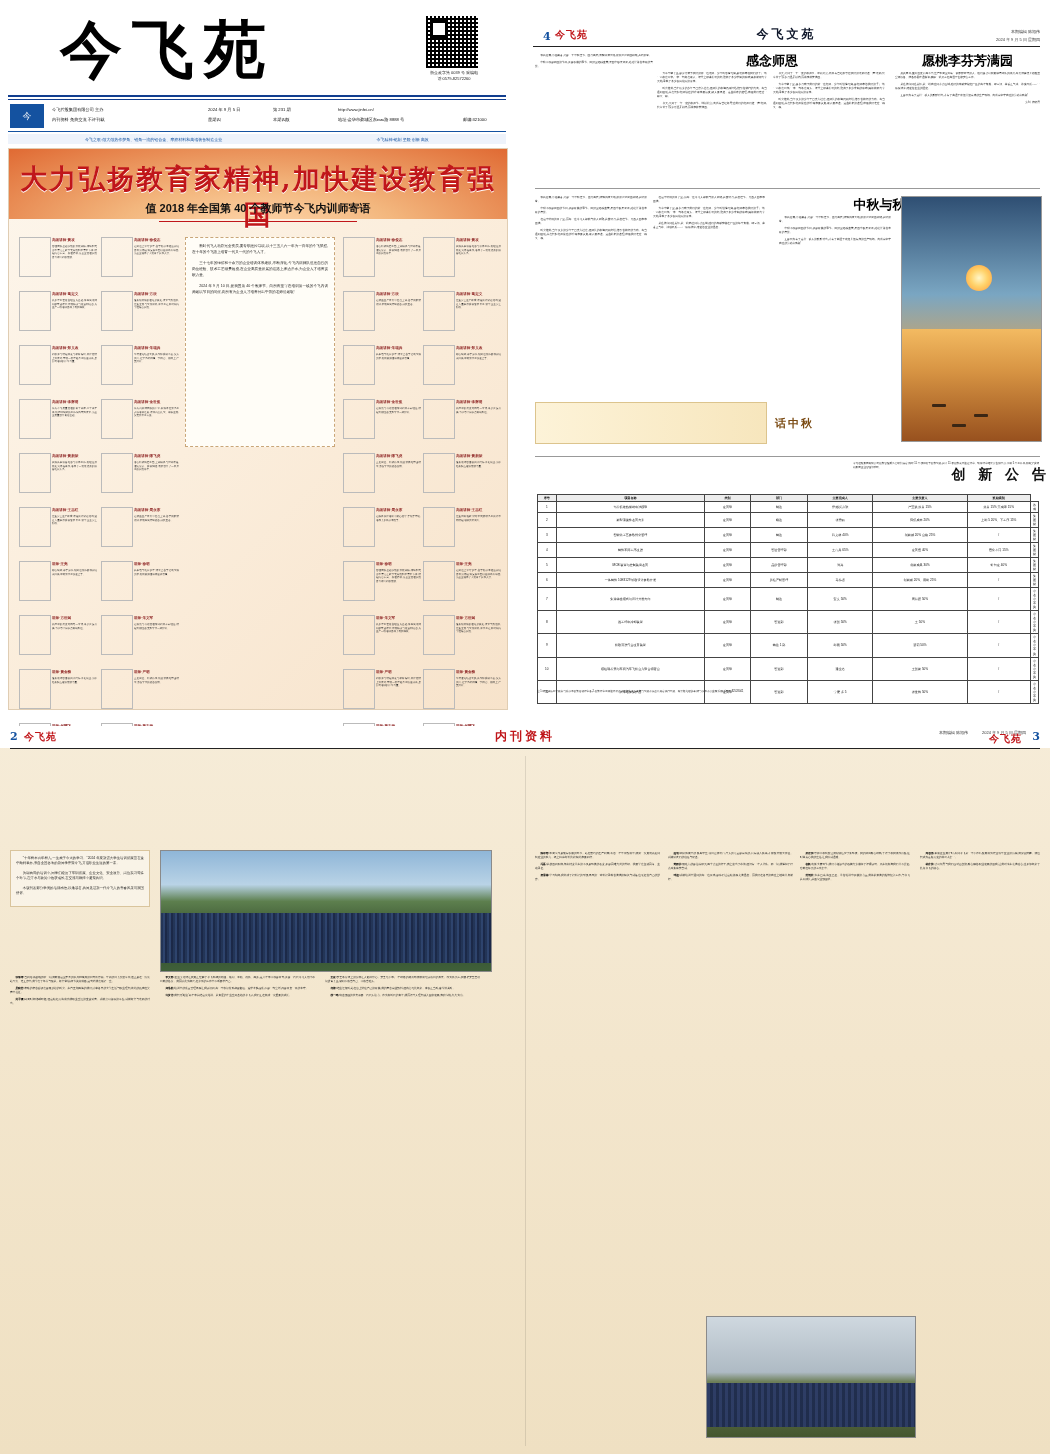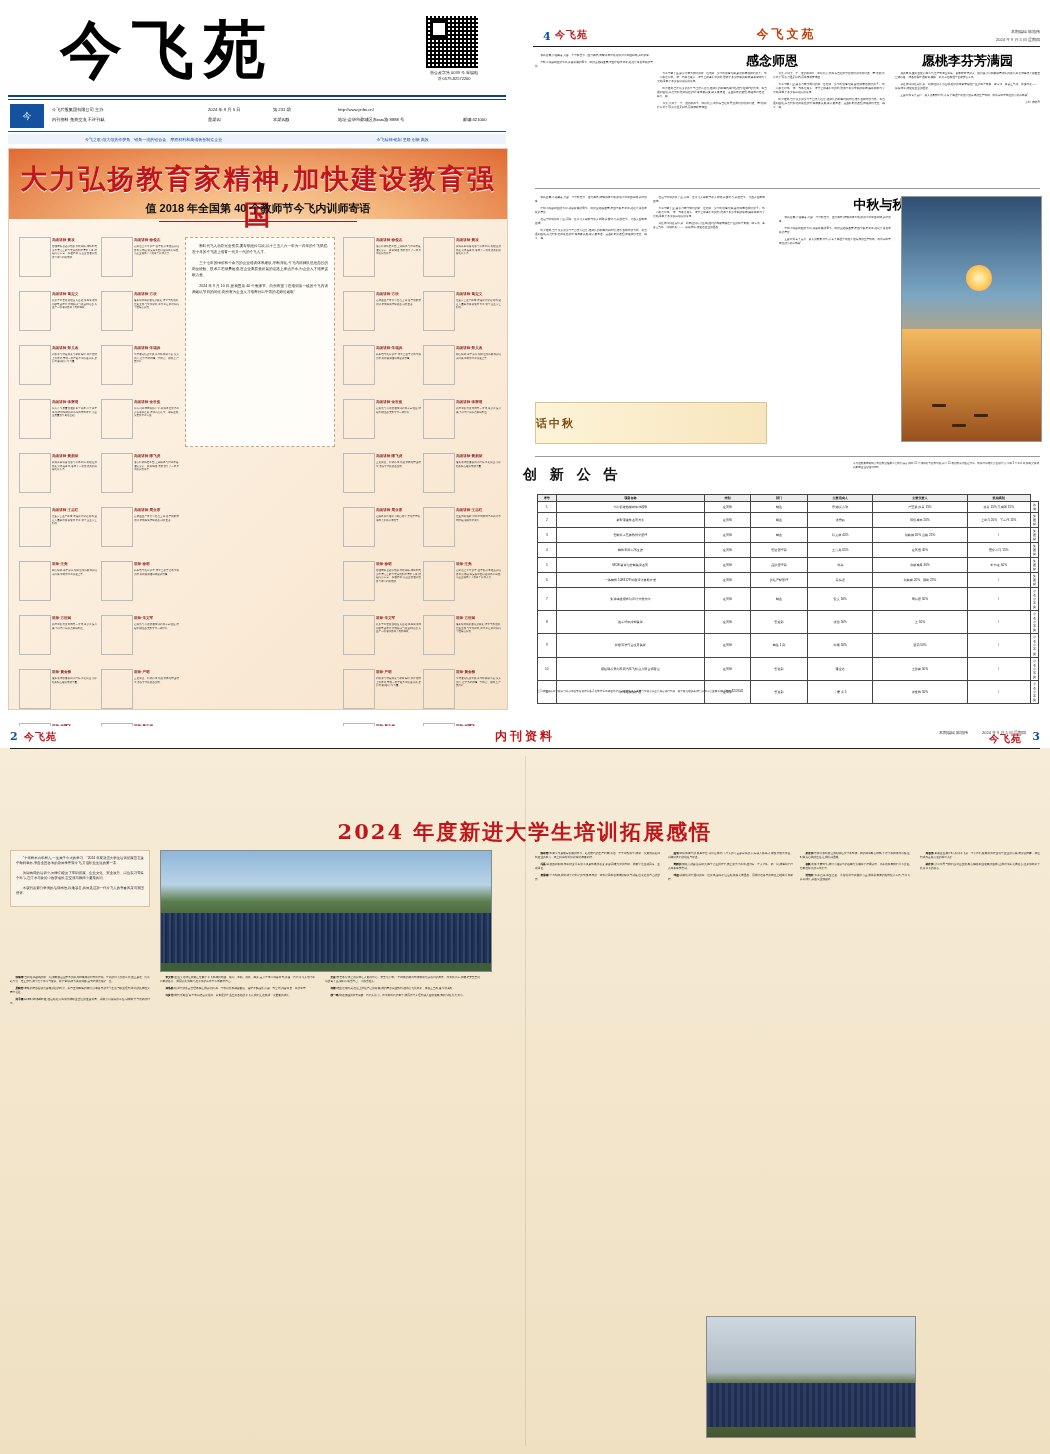--- a/index.html
+++ b/index.html
@@ -54,38 +54,38 @@
   .pitem .ph{position:absolute;left:0;top:0;width:30px;height:38px;border:1px solid #bbb;}
   .pitem .pname{position:absolute;left:33px;top:1px;font-size:3.6px;font-weight:700;color:#8a1d1d;}
   .pitem .ptext{position:absolute;left:33px;top:8px;width:45px;font-size:2.5px;line-height:1.4;color:#333;text-align:justify;}
 
   
   #p4{left:523px;top:0;width:527px;height:720px;background:#fff;}
   .p4head{position:absolute;left:10px;top:26px;width:507px;height:16px;}
   .pnum{font-family:"DejaVu Serif",serif;font-size:11px;font-weight:700;color:#1452a0;}
   .plogo{font-family:"DejaVu Serif",serif;font-size:10px;font-weight:700;color:#c0161a;letter-spacing:1px;}
   .p4headline{position:absolute;left:0;top:0;width:507px;text-align:center;font-family:Liberation Sans, sans-serif;
-      font-size:12px;font-weight:700;color:#c2410c;letter-spacing:3px;}
+      font-size:12px;font-weight:700;color:#0f172a;letter-spacing:3px;}
   .p4meta{position:absolute;right:0;top:3px;font-size:4px;color:#333;}
   .p4rule{position:absolute;left:10px;top:46px;width:507px;height:1px;background:#222;}
 
   .colhead{font-family:"DejaVu Serif",serif;font-weight:700;color:#000000;text-align:center;}
   .art-title-1{position:absolute;font-size:13px;}
   .photo{position:absolute;background:linear-gradient(180deg,#2f4f73 0%,#7aa6c2 40%,#e8a44c 72%,#b8621f 100%);border:1px solid #999;}
   .photo .sun{position:absolute;left:46%;top:28%;width:26px;height:26px;border-radius:50%;
       background:radial-gradient(circle,#fff6c9 0%,#ffd36b 45%,#ff9a3c 100%);}
   .photo .water{position:absolute;left:0;bottom:0;width:100%;height:46%;
       background:linear-gradient(180deg,rgba(255,190,90,.85),rgba(150,80,30,.95));}
   .photo .boat{position:absolute;width:14px;height:3px;background:#3a2614;border-radius:1px;}
 
   .midbanner{position:absolute;background:linear-gradient(90deg,#fdf3d8,#f7e6bd);border:1px solid #dcc48d;}
-  .midbanner .mbt{position:absolute;left:0;top:50%;transform:translateY(-50%);width:100%;text-align:left;
-      font-family:"DejaVu Serif",serif;font-size:11px;font-weight:700;color:#7a4a12;letter-spacing:2px;}
-
-  .notice-title{position:absolute;width:100%;text-align:left;font-family:"DejaVu Serif",serif;
+  .midbanner .mbt{position:absolute;left:0;top:50%;transform:translateY(-50%);width:100%;text-align:right;
+      font-family:"DejaVu Serif",serif;font-size:11px;font-weight:700;color:#7a4a12;letter-spacing:2px;padding-left:48px;}
+
+  .notice-title{position:absolute;width:100%;text-align:right;font-family:"DejaVu Serif",serif;
      font-size:14px;font-weight:700;letter-spacing:4px;color:#111;}
   table.ntab{position:absolute;border-collapse:collapse;font-size:3.1px;}
   table.ntab th,table.ntab td{border:.5px solid #444;padding:1px 2px;color:#111;text-align:center;line-height:1.3;}
   table.ntab th{background:#ececec;font-weight:700;}
   .red{color:#c0161a;}
 
   
   #p23{left:0;top:726px;width:1050px;height:728px;
       background:linear-gradient(180deg,#f6ecd8 0%,#f3e6cd 45%,#efe0c2 100%);}
   .p23top{position:absolute;left:0;top:0;width:1050px;height:22px;background:#fff;}
@@ -586,21 +586,20 @@
       <span class="plogo" style="position:absolute;left:24px;top:4px;">今飞苑</span>
       <div class="spreadhead">内刊资料</div>
       <span style="position:absolute;right:82px;top:4px;font-size:4px;color:#333;">本期编辑 陈旭伟</span>
       <span style="position:absolute;right:24px;top:4px;font-size:4px;color:#333;">2024 年 9 月 5 日  星期四</span>
       <span class="plogo" style="position:absolute;right:1038px;top:4px;"></span>
     </div>
     <span class="pnum" style="position:absolute;right:10px;top:4px;color:#1452a0;">3</span>
     <span class="plogo" style="position:absolute;right:28px;top:6px;">今飞苑</span>
     <div class="p23rule"></div>
 
-    <div class="bigsub">2024 年度新进大学生培训拓展感悟</div>
 
     <div class="leadbox">
       <p>“十年树木百年树人,一生藏于今天的学习。”2024 年度新进大学生培训拓展营在金华顺利举办,来自全国各地的新同学齐聚今飞,开启职业生涯的第一课。</p>
       <p>为期两周的培训中,同学们经历了军训拓展、企业文化、安全教育、岗位实习等多个环节,在汗水与欢笑中收获成长,在交流与碰撞中凝聚共识。</p>
       <p>本版刊发部分学员的培训感悟,以飨读者,共同见证新一代今飞人的青春风采与家国情怀。</p>
     </div>
 
     <div class="groupphoto">
       <div class="crowd"></div>
     </div>

